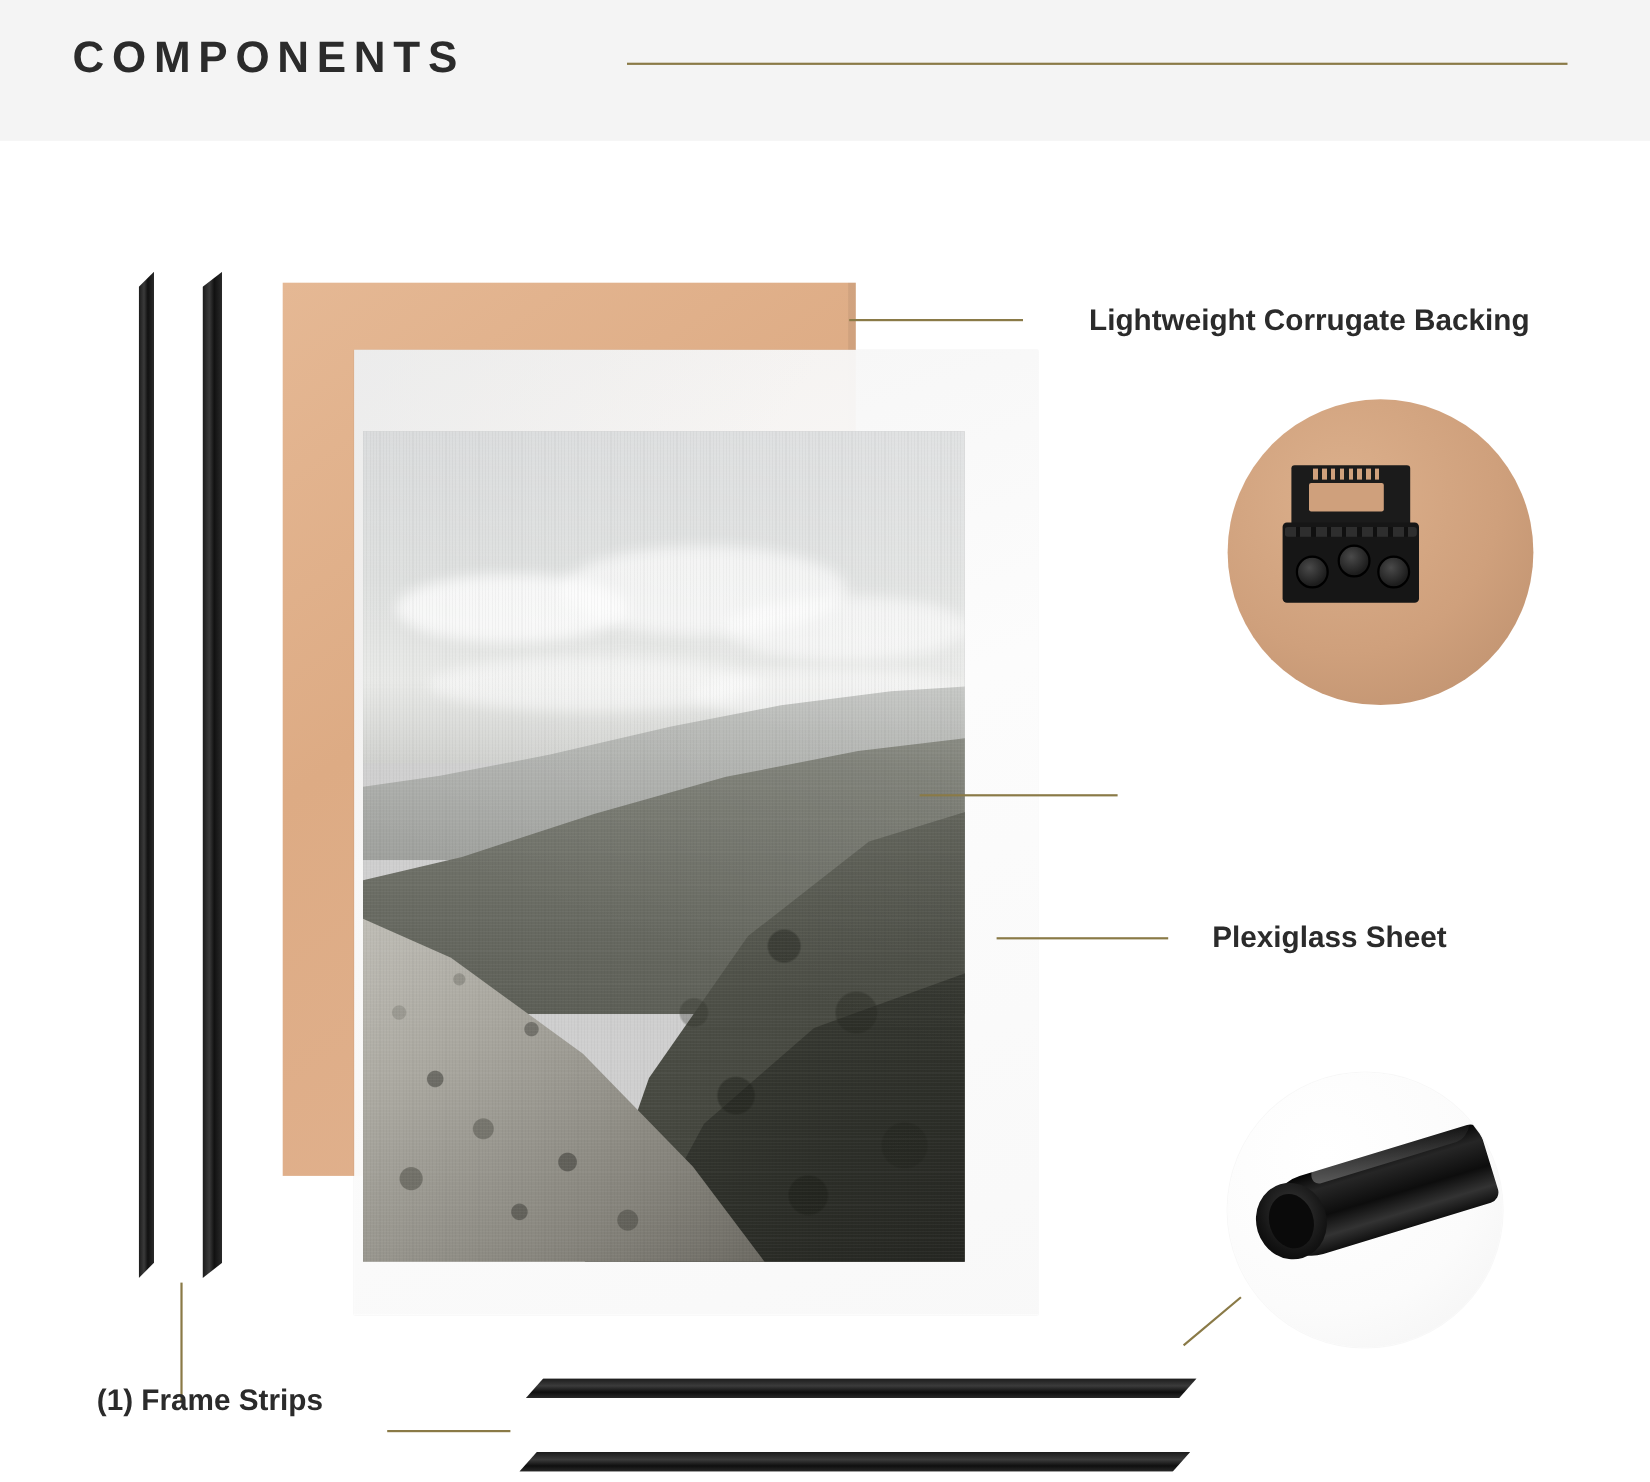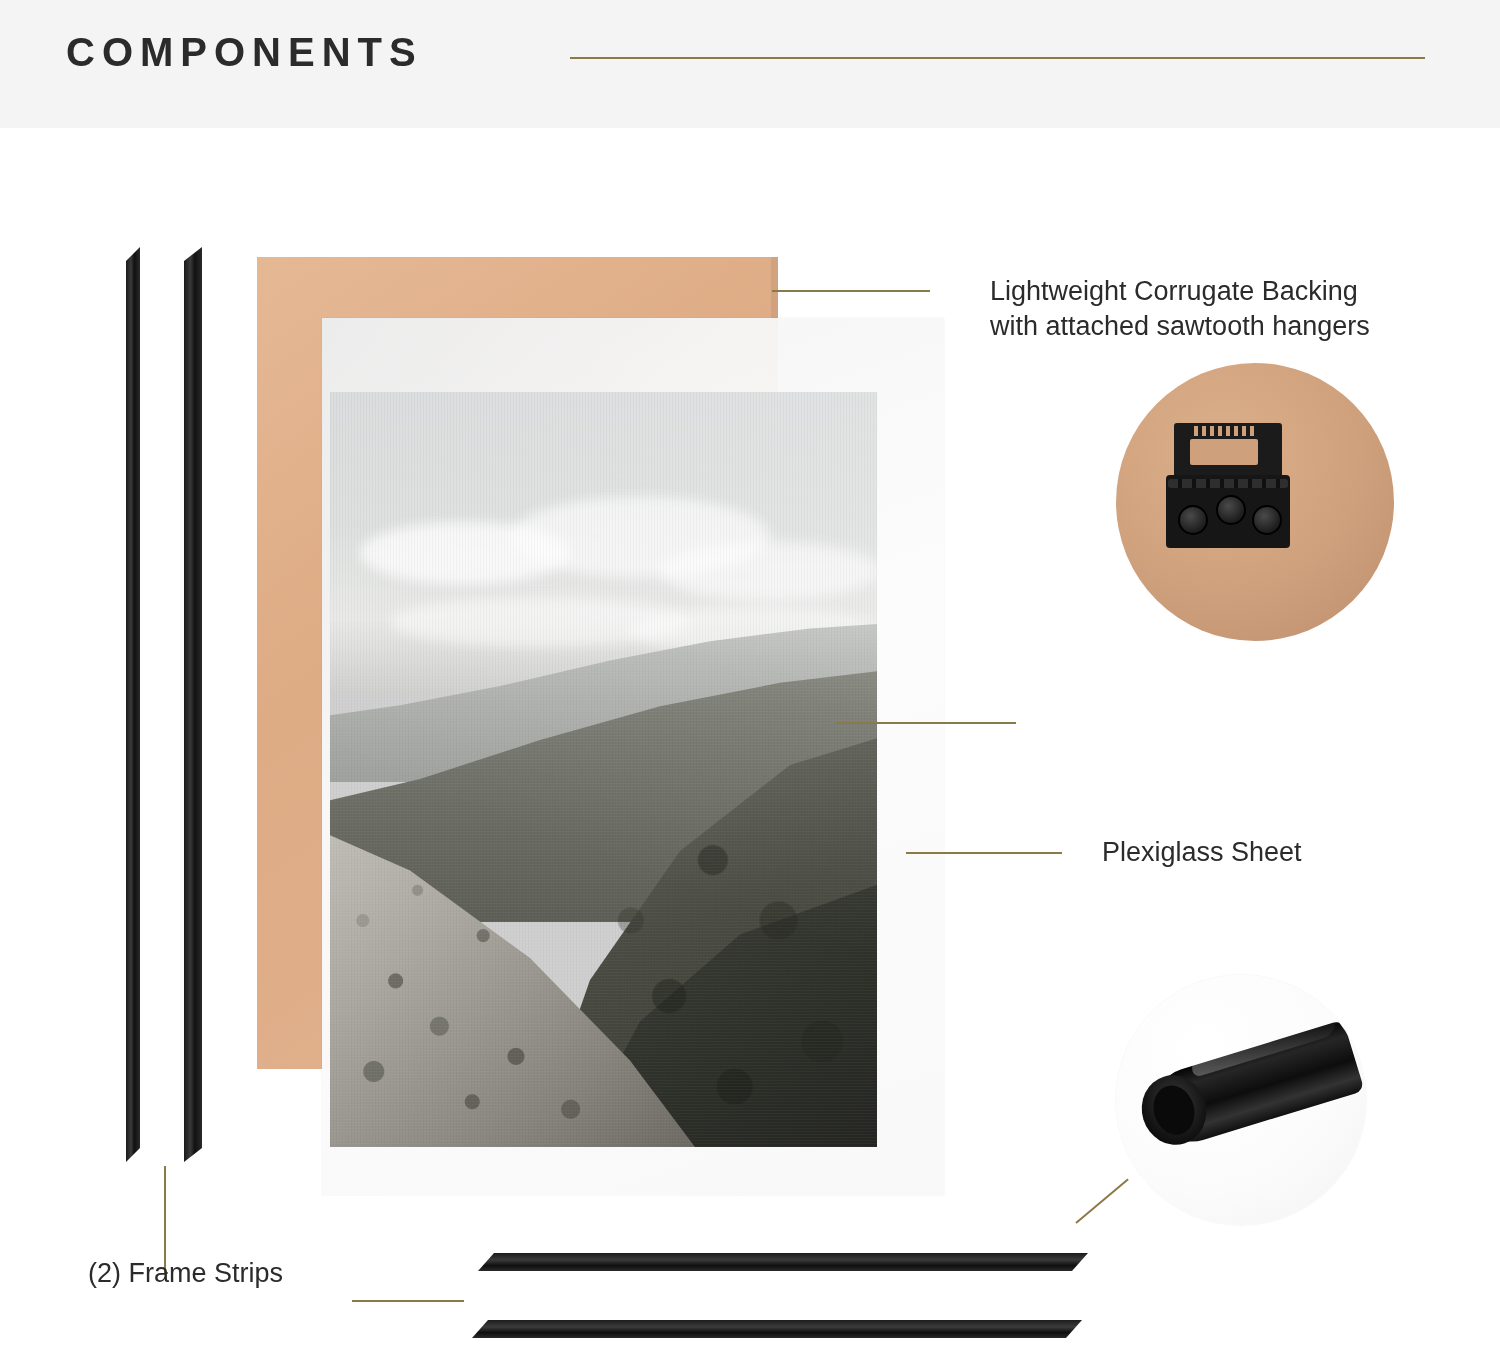--- a/index.html
+++ b/index.html
@@ -225,21 +225,21 @@
     height: 2px;
     transform-origin: left center;
   }
 
   
   .callout {
     position: absolute;
     color: #2b2b2b;
     font-size: 27px;
     line-height: 1.3;
-    font-weight: 400;
+    font-weight: 700;
   }
 
   
   .detail-circle {
     position: absolute;
     border-radius: 50%;
     overflow: hidden;
   }
   .circle-backing {
     left: 1116px;
@@ -401,21 +401,20 @@
     <div class="slope-left"></div>
     <div class="rocks"></div>
     <div class="foliage"></div>
     <div class="photo-haze"></div>
     <div class="photo-grain"></div>
   </div>
 
   <div class="leader" style="left:772px; top:290px; width:158px;"></div>
   <div class="callout" style="left:990px; top:274px; width:480px;">
     <div>Lightweight Corrugate Backing</div>
-    <div>with attached sawtooth hangers</div>
   </div>
 
   <div class="detail-circle circle-backing">
     <div class="hanger">
       <div class="hanger-plate"></div>
       <div class="hanger-slot"></div>
       <div class="hanger-teeth"></div>
       <div class="hanger-body"></div>
       <div class="hanger-hinge"></div>
       <div class="screw s-left"></div>
@@ -438,16 +437,16 @@
     </div>
   </div>
 
   <div class="leader-diag" style="left:1076px; top:1222px; width:68px; transform: rotate(-40deg);"></div>
 
   <div class="hstrip h1"></div>
   <div class="hstrip h2"></div>
 
   <div class="leader-v" style="left:164px; top:1166px; height:108px;"></div>
   <div class="leader" style="left:164px; top:1272px; width:4px;"></div>
-  <div class="callout" style="left:88px; top:1256px; width:260px;">(2) Frame Strips</div>
+  <div class="callout" style="left:88px; top:1256px; width:260px;">(1) Frame Strips</div>
   <div class="leader" style="left:352px; top:1300px; width:112px;"></div>
 
 </div>
 
 </body></html>

